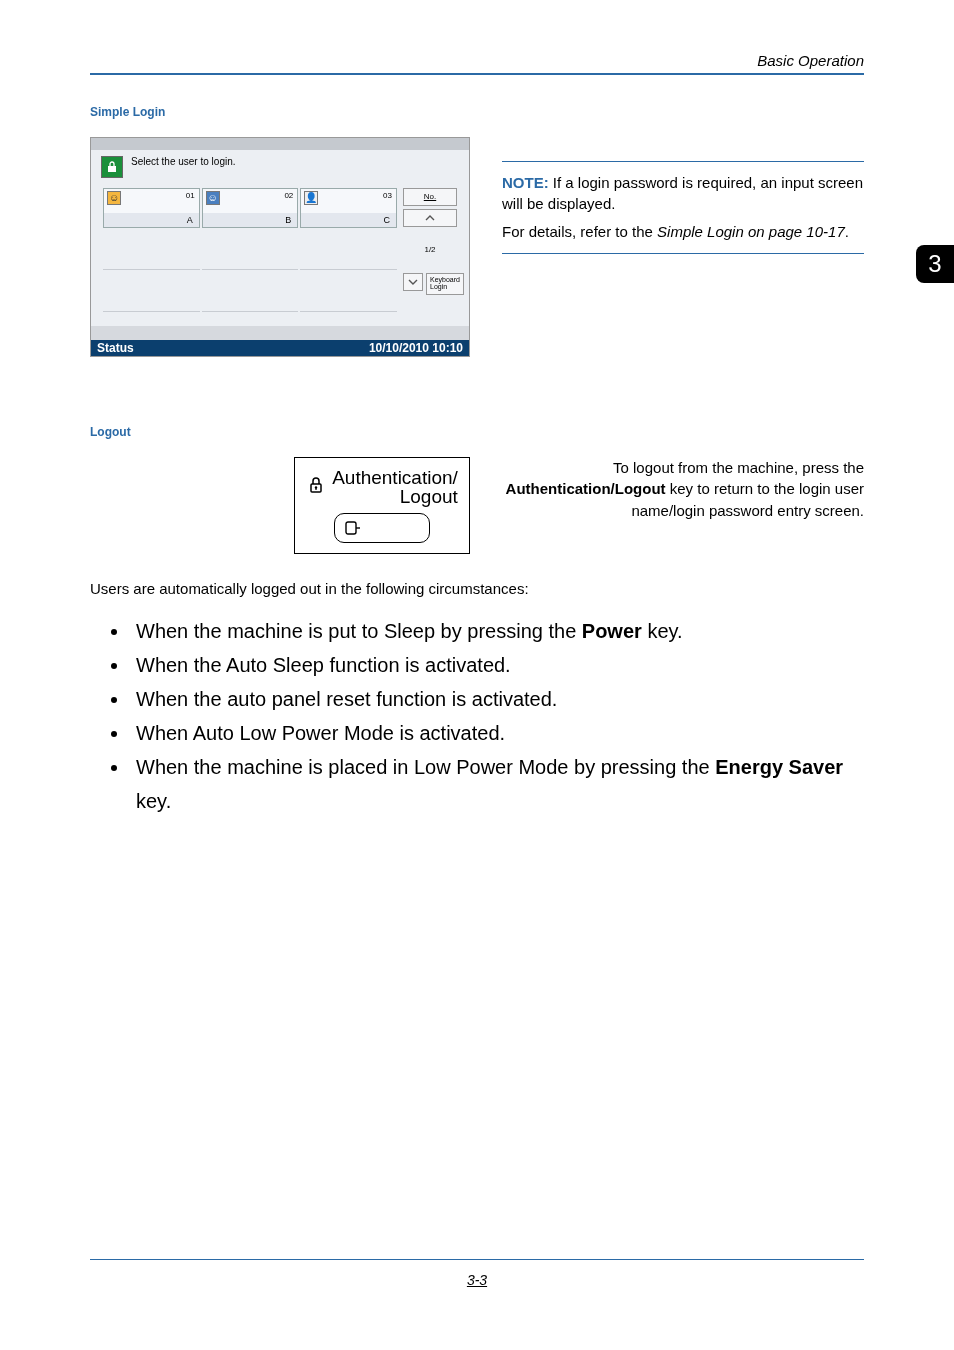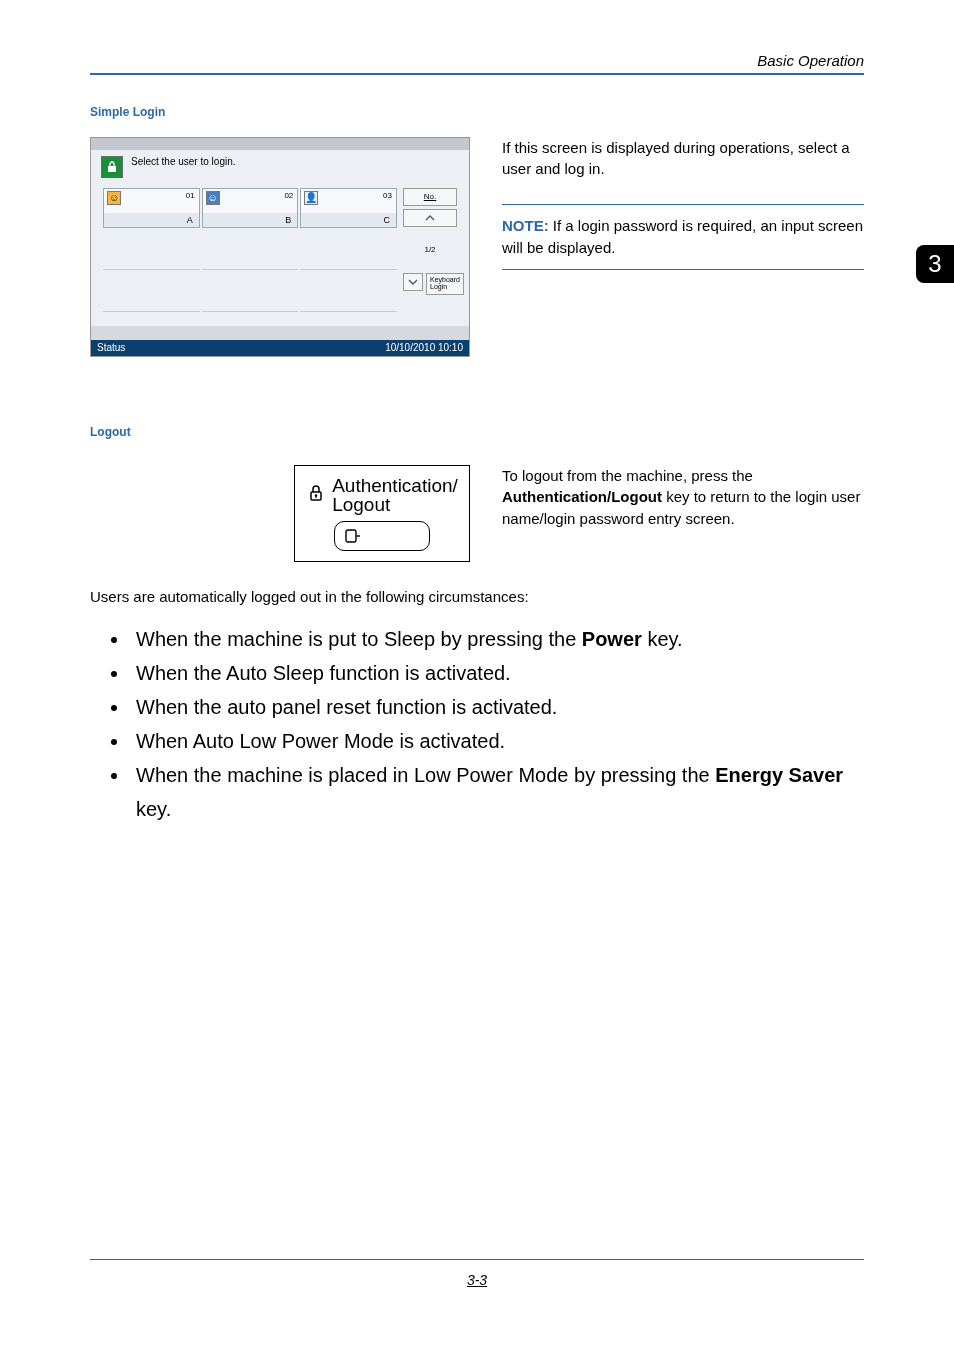--- a/index.html
+++ b/index.html
@@ -121,33 +121,34 @@
   .page-ind { height:40px; display:flex;align-items:center;justify-content:center; font-size:8px; }
   .kbd-btn {
     border:1px solid #999;background:#f5f6f8;height:22px;
     font-size:7px; line-height:1; padding:2px 3px;
   }
   .panel-gray-mid { height:14px; background:#d6d9de; margin-top:4px;}
   .status-bar {
     height: 16px;
     background: #0b3f6e;
     color:#fff;
-    font-size:10px;
+    font-size:12px;
     display:flex; align-items:center; justify-content:space-between;
     padding:0 6px;
+    font-weight:bold;
   }
 
   .note-wrap { margin-top: 24px; }
   .note-rule { height:1px; background:#2b6aa6; margin-bottom:10px;}
   .note-rule2 { height:1px; background:#2b6aa6; margin-top:10px;}
   .note-label { color:#2b6aa6; font-weight:bold; }
 
   
   .logout-sec { margin-top: 68px; }
-  .logout-row { display:flex; gap:32px; margin-top:26px; margin-bottom:24px;}
+  .logout-row { display:flex; gap:32px; margin-top:18px; margin-bottom:24px;text-align:right;}
   .logout-left { width: 380px; display:flex; justify-content:flex-end; flex-shrink:0;}
   .auth-box {
     border:1.5px solid #000;
     padding:10px 8px 10px 8px;
     width: 176px;
     display:flex;flex-direction:column;align-items:center;gap:6px;
   }
   .auth-top{display:flex;align-items:center;gap:6px;}
   .pad-locko{font-size:20px;}
   .auth-text{font-size:19px;line-height:1.05;}
@@ -238,25 +239,27 @@
         </div>
         <div class="panel-gray-mid"></div>
         <div class="status-bar">
           <span>Status</span>
           <span>10/10/2010  10:10</span>
         </div>
       </div>
     </div>
 
     <div class="right-col">
-      <div class="para">If this screen is displayed during operations, select a user and log in.</div>
       <div class="note-wrap">
         <div class="note-rule"></div>
         <div class="para">
           <span class="note-label">NOTE:</span><span> If a login password is required, an input screen will be displayed.</span>
+        </div>
+        <div class="para" style="margin-top:6px;">
+          <span>For details, refer to the </span><i>Simple Login on page 10-17</i><span>.</span>
         </div>
         <div class="note-rule2"></div>
       </div>
     </div>
   </div>
 
   <div class="logout-sec">
     <div class="h2">Logout</div>
 
     <div class="logout-row">

